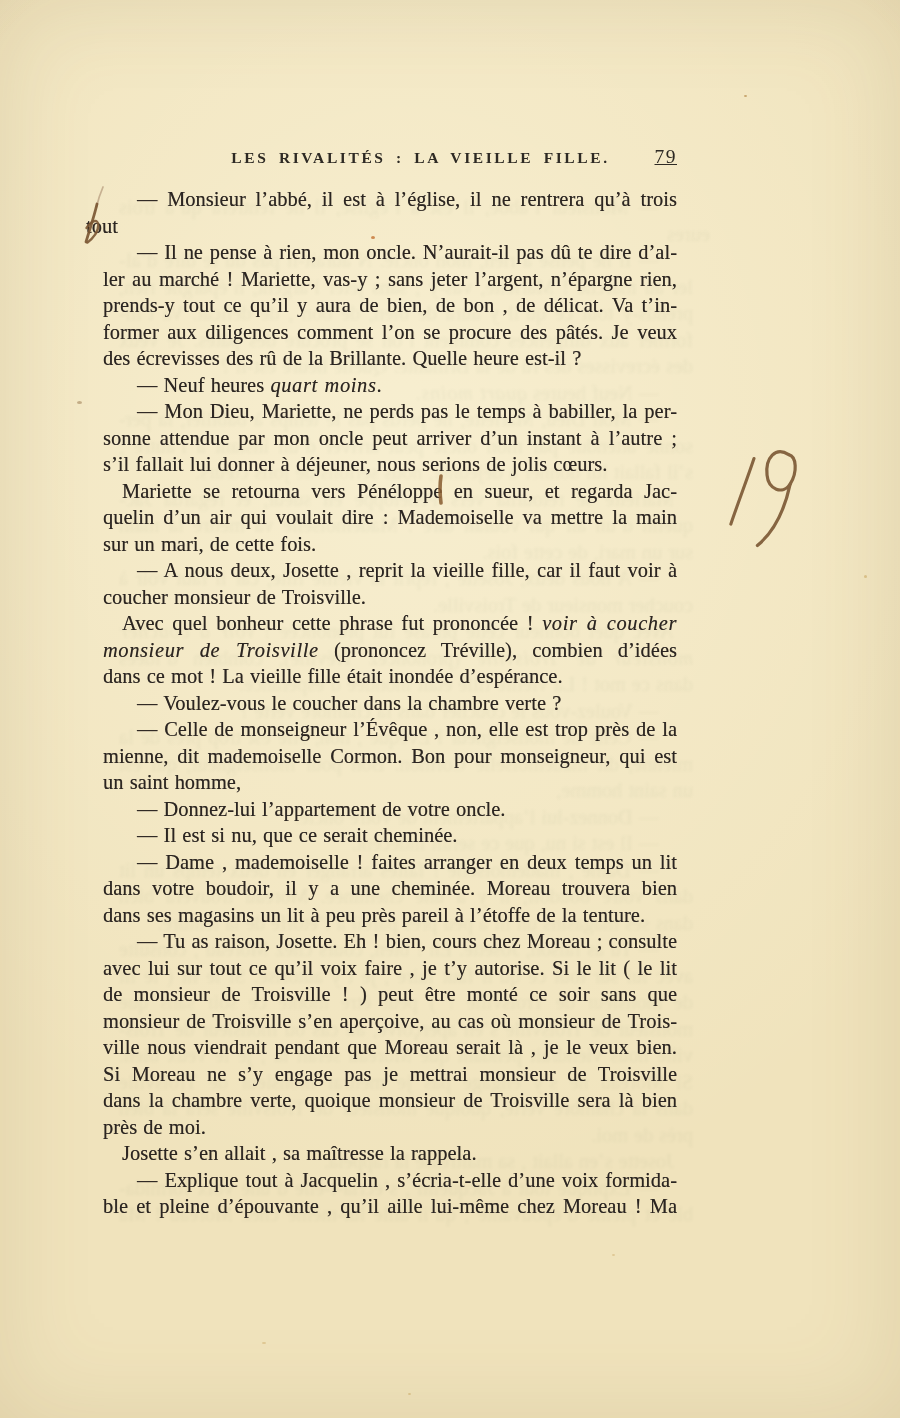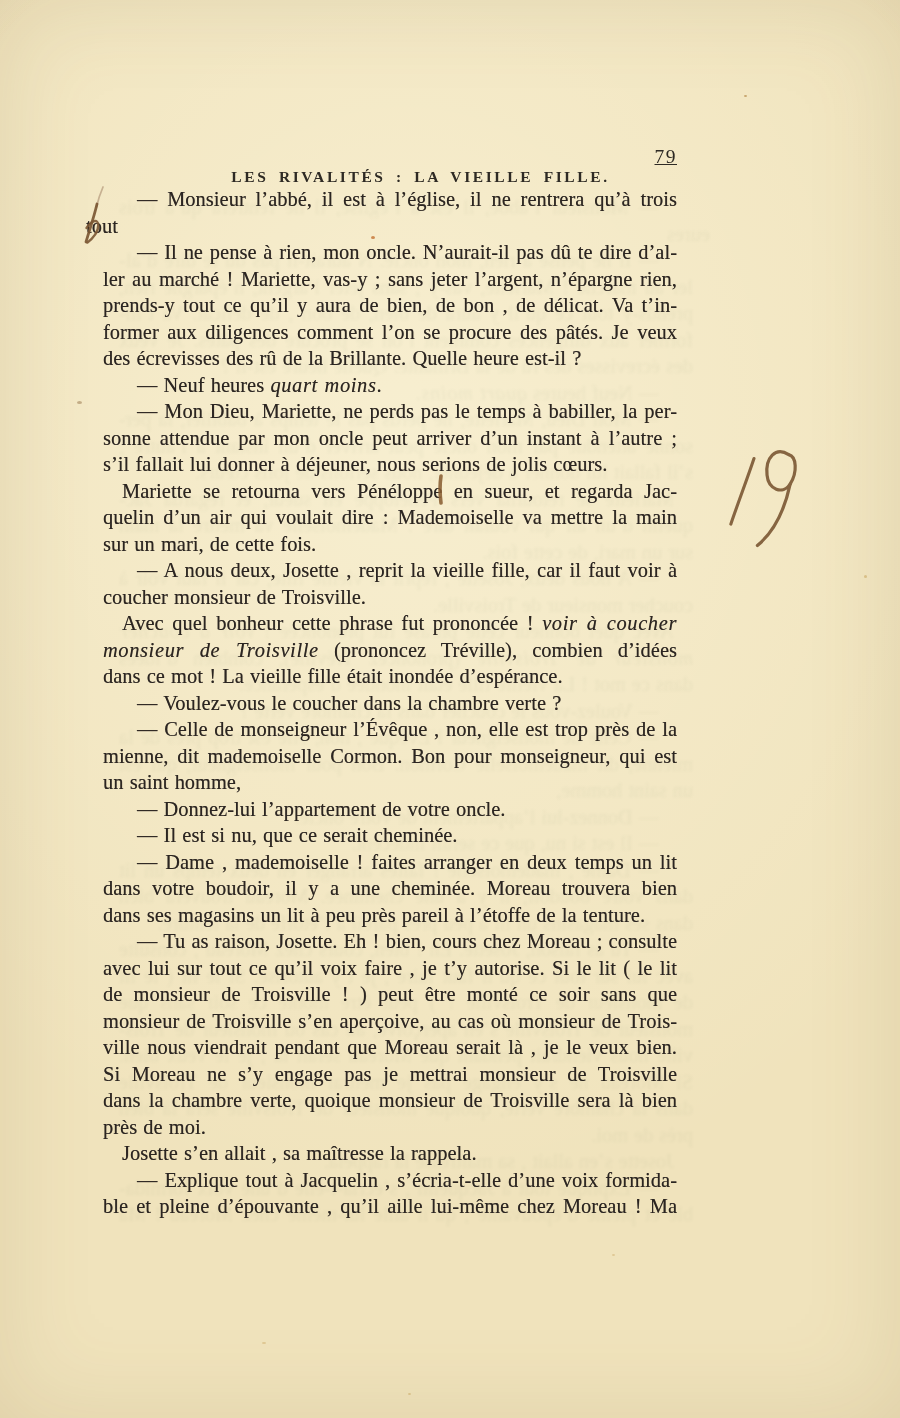--- a/index.html
+++ b/index.html
@@ -13,21 +13,20 @@
       radial-gradient(ellipse 145% 120% at 50% 55%, rgba(0,0,0,0) 55%, rgba(150,118,58,.17) 100%);
     box-shadow: inset 0 0 95px rgba(128,102,52,.15);
   }
 
   
   .header { position:absolute; left:120px; top:149px; width:573px; height:24px; color:#2b2521; }
   .running-title {
     display:block; text-align:center; transform:translateX(14px);
     font-size:15.5px; font-weight:bold; letter-spacing:2.6px; word-spacing:4px;
     color:#2e2a24;
-    margin-top:19px;
   }
   .page-number {
     position:absolute; right:16px; top:-3px;
     font-size:19.5px; letter-spacing:1.5px; color:#2e2a24;text-decoration:underline;
   }
 
   
   .textblock {
     position:absolute; left:103px; top:186px; width:574px;
     font-size:20.3px; line-height:26.5px; color:#2b2521;

